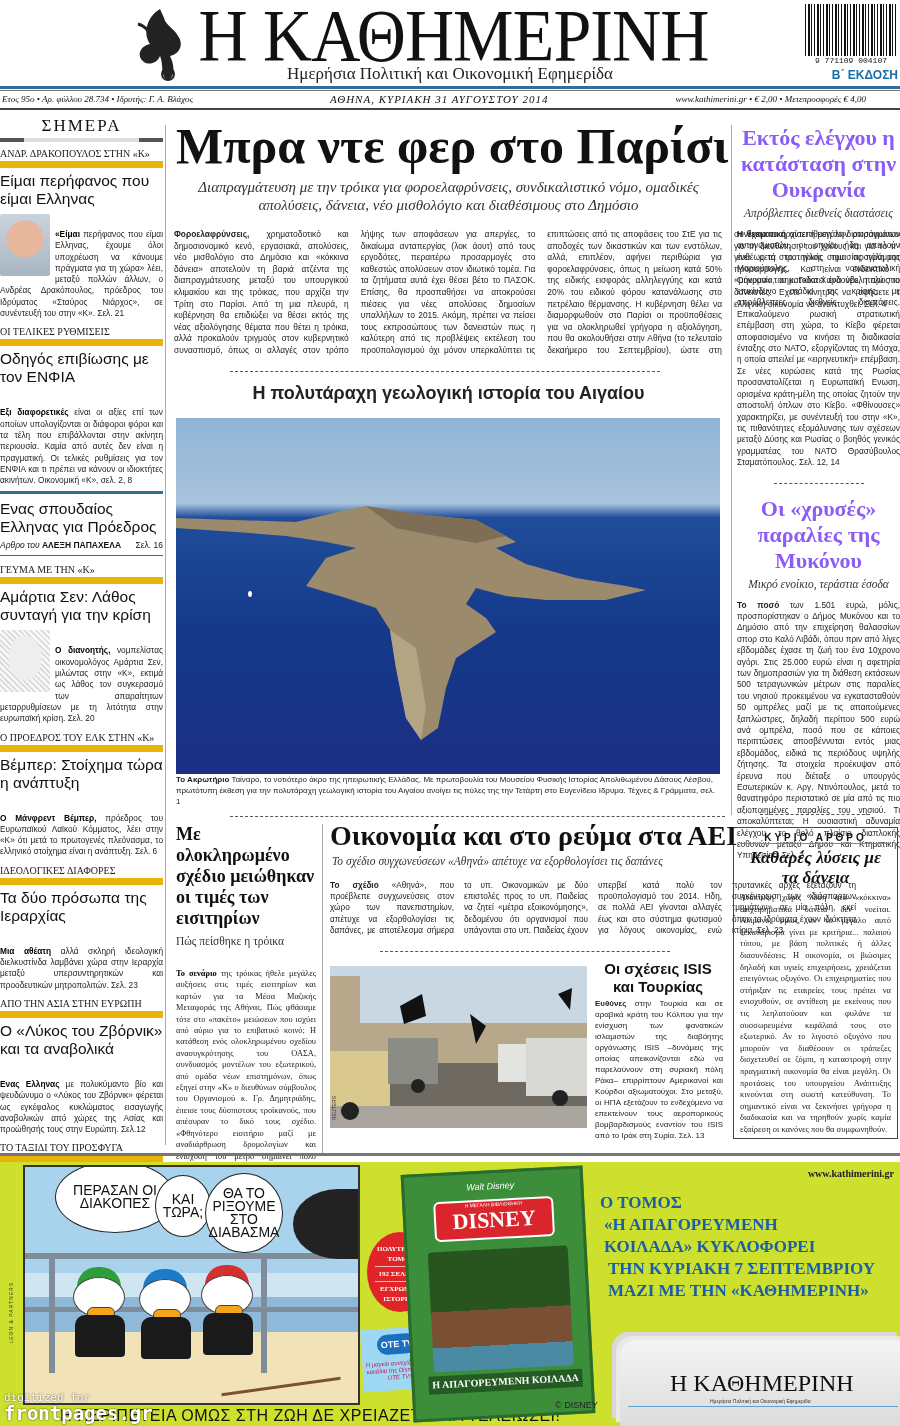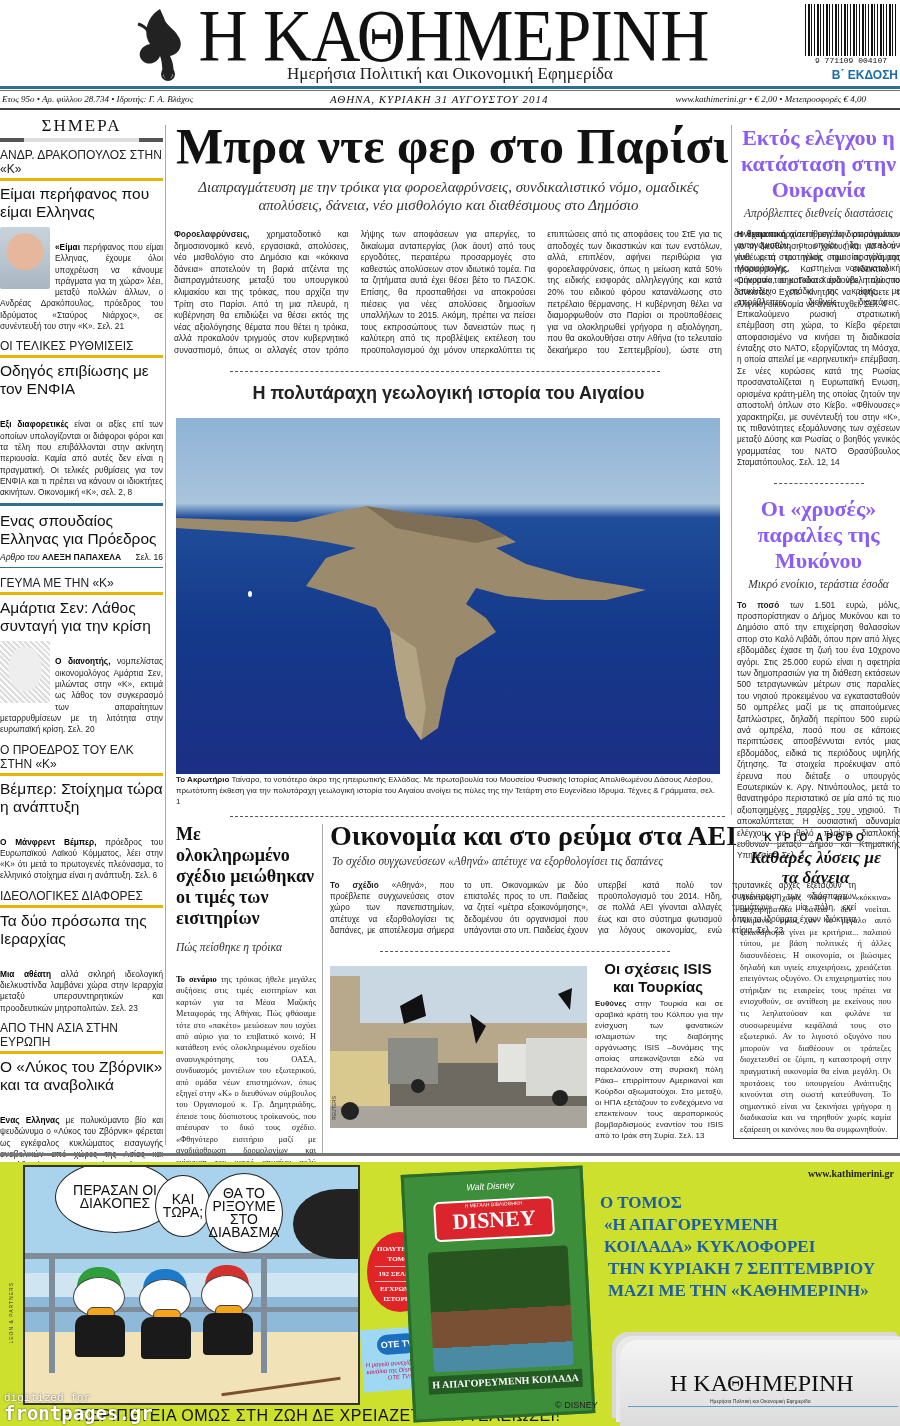--- a/index.html
+++ b/index.html
@@ -24,21 +24,21 @@
   .infobar .c { position: absolute; left: 330px; top: 1px; font-size: 11px; letter-spacing: 1px; }
   .infobar .r { position: absolute; right: 2px; top: 2px; }
   .infobar-rule { position: absolute; left: 0; top: 108px; width: 900px; height: 2px; background: #444; }
 
   
   .leftcol { position: absolute; left: 0; top: 112px; width: 163px; height: 1040px; }
   .leftcol-border { position: absolute; left: 165px; top: 125px; width: 1px; height: 1020px; background: #aaa; }
   .today { font-family: "Liberation Serif", serif; font-size: 17px; text-align: center; letter-spacing: 2px; padding-top: 4px; }
   .today-bars { display: flex; height: 4px; margin: 2px 0 4px; }
   .today-bars span { display: block; height: 4px; }
-  .kicker { font-size: 12px; color: #222; border-bottom: 3px solid #eab308; padding: 2px 0 2px; text-transform: uppercase; }
+  .kicker { font-size: 10px; color: #222; border-bottom: 7px solid #eab308; padding: 2px 0 2px; text-transform: uppercase; font-family: Liberation Serif, serif; }
   .lhead { font-size: 15.5px; line-height: 18px; color: #111; margin: 4px 0 4px; font-weight: normal; }
   .lbody { font-size: 8.3px; line-height: 11.3px; color: #222; text-align: justify; margin-top: 21px; }
   .lbody b { color: #000; }
   .lblock { margin-bottom: 5px; }
   .portrait { float: left; width: 50px; height: 62px; margin: 2px 5px 2px 0; border-radius: 2px; }
   .p1 { background: radial-gradient(circle at 50% 40%, #e6b79c 0 18px, transparent 19px), linear-gradient(#c9d3dc, #a9b6c2); }
   .p2 { background: radial-gradient(ellipse at 50% 45%, #eee 0 16px, transparent 17px), repeating-linear-gradient(45deg,#ddd 0 2px,#fafafa 2px 4px); }
   .blue-rule { height: 3px; background: #2f6f97; margin: 4px 0 6px; }
   .byline { font-size: 8.5px; font-style: italic; display: flex; justify-content: space-between; margin: 2px 0 4px; }
 
@@ -56,21 +56,21 @@
   
   .rightcol { position: absolute; left: 737px; top: 125px; width: 163px; }
   .rightcol-border { position: absolute; left: 731px; top: 125px; width: 1px; height: 690px; background: #aaa; }
   .rhead { font-family: "Liberation Serif", serif; font-size: 22px; line-height: 26px; text-align: center; color: #8b5cf6; }
   .rdeck { font-family: "Liberation Serif", serif; font-style: italic; font-size: 11.5px; text-align: center; color: #333; margin: 4px 2px 10px; }
   .rbody { font-size: 8.3px; line-height: 11.4px; color: #222; text-align: justify; }
 
   
   .ticket-col { position: absolute; left: 176px; top: 824px; width: 140px; }
   .ticket-head { font-family: "Liberation Serif", serif; font-size: 18px; line-height: 21px; color: #111; }
-  .ticket-deck { font-family: "Liberation Serif", serif; font-style: italic; font-size: 11.5px; margin: 12px 0 10px; color: #333; }
+  .ticket-deck { font-family: "Liberation Serif", serif; font-size: 11.5px; margin: 6px 0 10px; color: #333; }
   .ticket-border { position: absolute; left: 322px; top: 824px; width: 1px; height: 330px; background: #aaa; }
   .aei-head { position: absolute; left: 330px; top: 820px; width: 392px; font-family: "Liberation Serif", serif; font-size: 28px; color: #111; white-space: nowrap; }
   .aei-deck { position: absolute; left: 332px; top: 855px; width: 392px; font-family: "Liberation Serif", serif; font-style: italic; font-size: 11.5px; color: #333; }
   .aei-cols { position: absolute; left: 330px; top: 880px; width: 392px; column-count: 3; column-gap: 10px; font-size: 8.2px; line-height: 11.2px; color: #222; text-align: justify; height: 60px; }
   .isis-photo { position: absolute; left: 330px; top: 966px; width: 257px; height: 162px; overflow: hidden;
     background: linear-gradient(180deg, #c9d7e3 0 35%, #b7a88c 35% 60%, #6e6a62 60% 100%); }
   .isis-head { position: absolute; left: 592px; top: 960px; width: 132px; text-align: center; font-size: 15px; line-height: 18px; color: #111; }
   .isis-body { position: absolute; left: 595px; top: 998px; width: 128px; font-size: 8px; line-height: 11px; color: #222; text-align: justify; }
 
   

